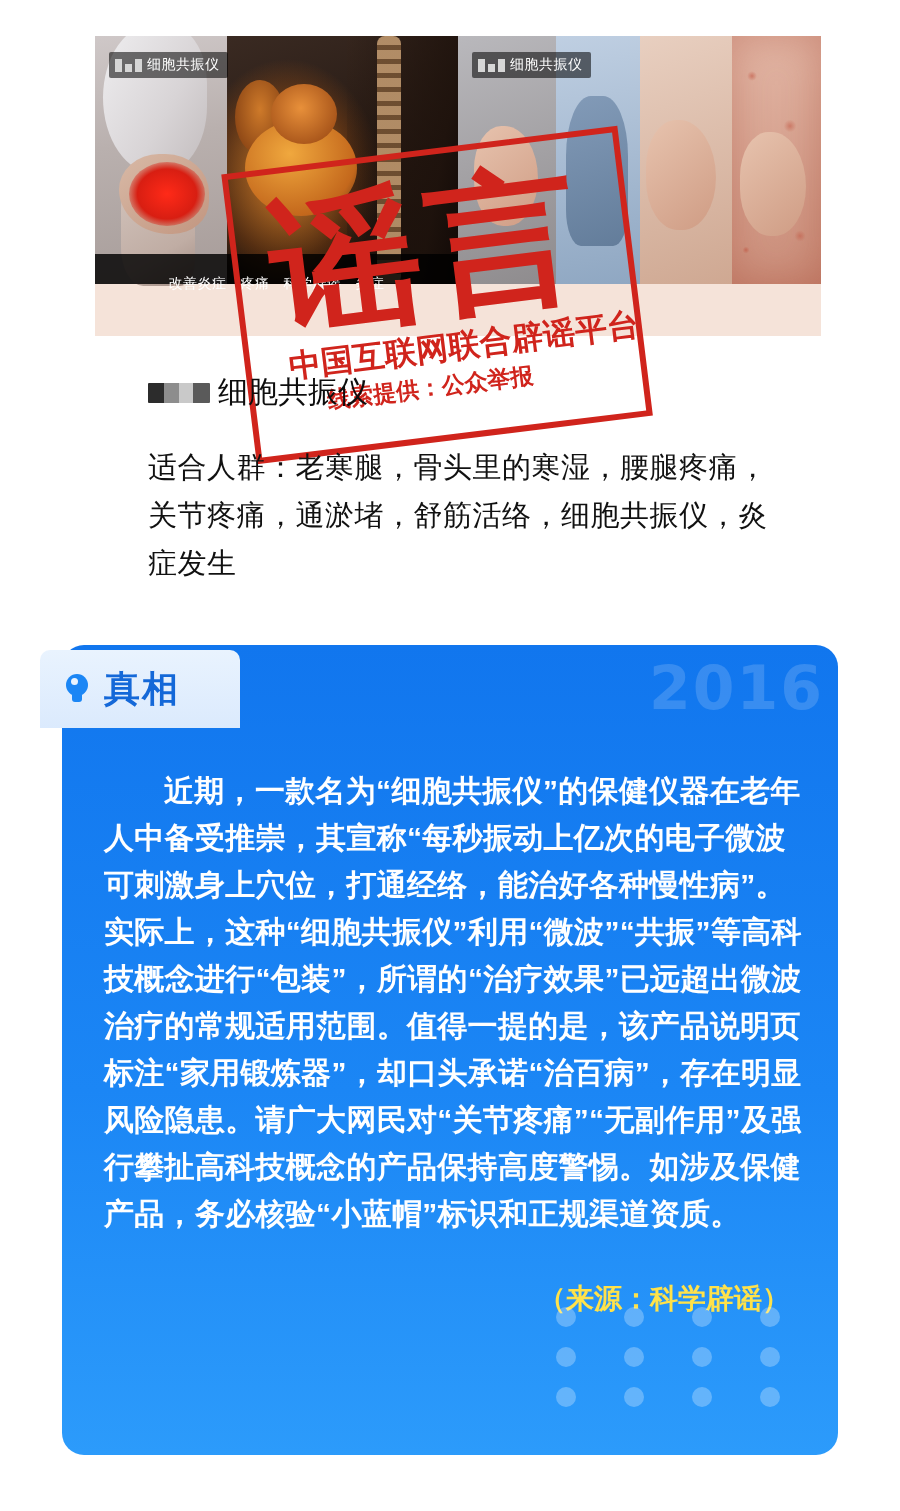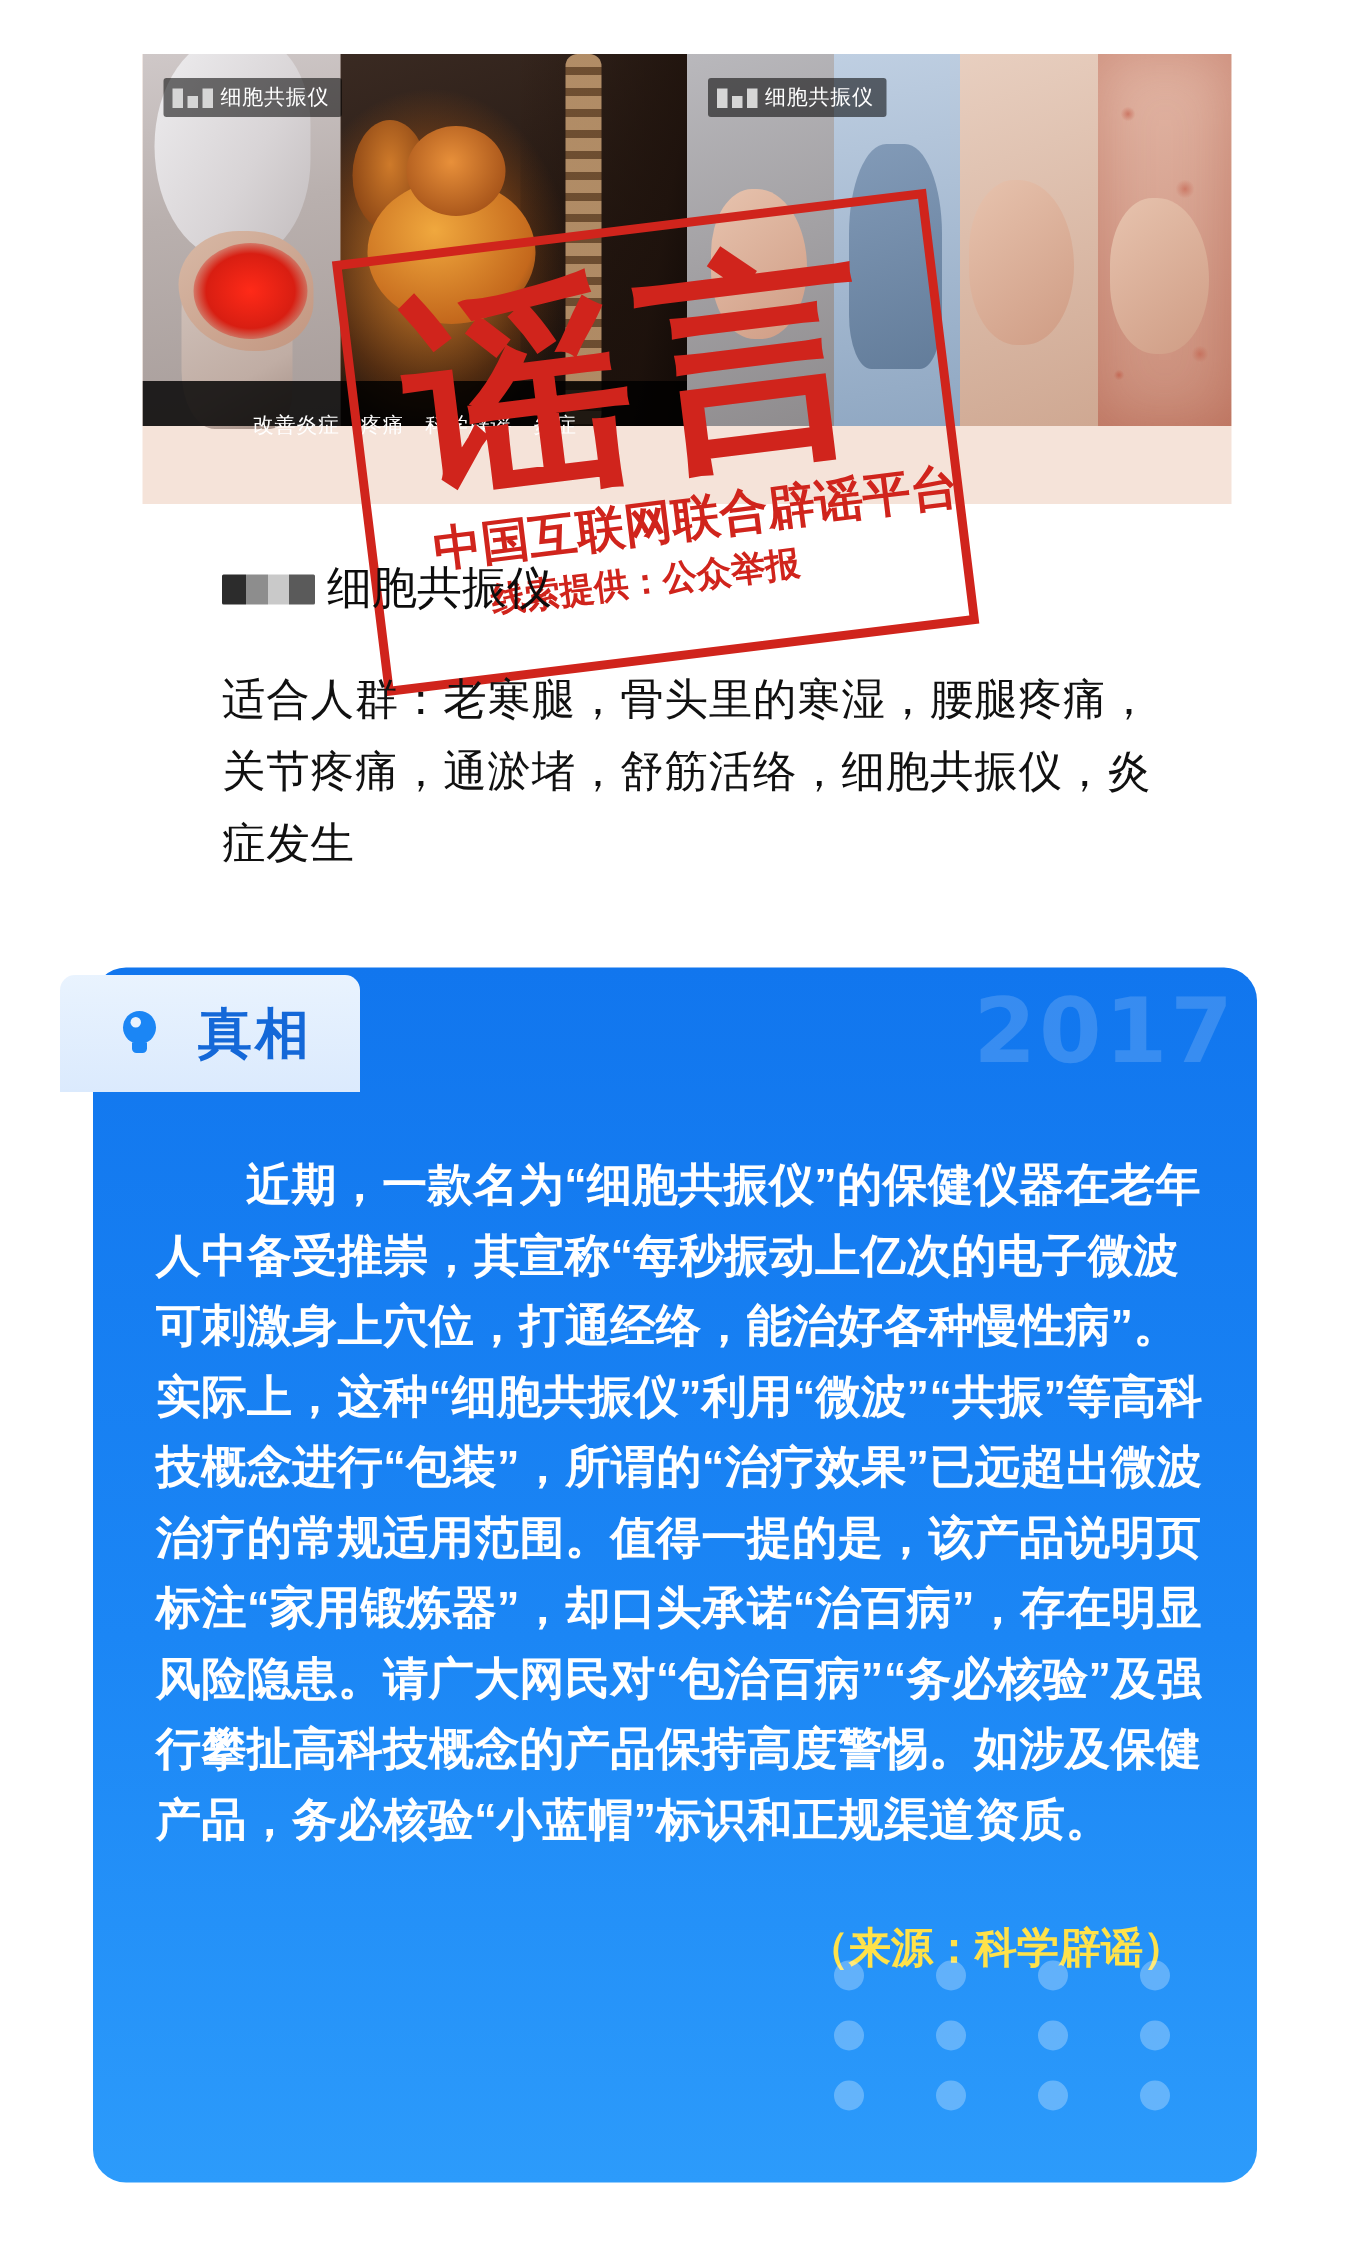--- a/index.html
+++ b/index.html
@@ -281,22 +281,22 @@
 
   
   .truth-tab {
     position: absolute;
     left: 40px; top: 650px;
     width: 200px; height: 78px;
     background: linear-gradient(180deg, #e9f3fe 0%, #dbeafd 100%);
     border-radius: 10px 10px 0 0;
     display: flex;
     align-items: center;
-    gap: 24px;
-    padding-left: 38px;
+    gap: 12px;
+    padding-left: 22px;
     box-sizing: border-box;
     text-align: center;
   }
   .bulb {
     width: 30px; height: 30px;
     position: relative;
     flex: none;
   }
   .bulb .b-glass {
     position: absolute; left: 4px; top: 0;
@@ -384,22 +384,22 @@
   <div class="stamp-source">线索提供：公众举报</div>
 </div>
 
 <div class="rumor-title">
   <span class="mosaic"></span>
   <span>细胞共振仪</span>
 </div>
 <div class="rumor-body">适合人群：老寒腿，骨头里的寒湿，腰腿疼痛，关节疼痛，通淤堵，舒筋活络，细胞共振仪，炎症发生</div>
 
 <div class="truth-card">
-  <div class="year-watermark">2017</div>
-  <div class="truth-text">近期，一款名为“细胞共振仪”的保健仪器在老年人中备受推崇，其宣称“每秒振动上亿次的电子微波可刺激身上穴位，打通经络，能治好各种慢性病”。实际上，这种“细胞共振仪”利用“微波”“共振”等高科技概念进行“包装”，所谓的“治疗效果”已远超出微波治疗的常规适用范围。值得一提的是，该产品说明页标注“家用锻炼器”，却口头承诺“治百病”，存在明显风险隐患。请广大网民对“包治百病”“务必核验”及强行攀扯高科技概念的产品保持高度警惕。如涉及保健产品，务必核验“小蓝帽”标识和正规渠道资质。</div>
+  <div class="year-watermark">2016</div>
+  <div class="truth-text">近期，一款名为“细胞共振仪”的保健仪器在老年人中备受推崇，其宣称“每秒振动上亿次的电子微波可刺激身上穴位，打通经络，能治好各种慢性病”。实际上，这种“细胞共振仪”利用“微波”“共振”等高科技概念进行“包装”，所谓的“治疗效果”已远超出微波治疗的常规适用范围。值得一提的是，该产品说明页标注“家用锻炼器”，却口头承诺“治百病”，存在明显风险隐患。请广大网民对“关节疼痛”“无副作用”及强行攀扯高科技概念的产品保持高度警惕。如涉及保健产品，务必核验“小蓝帽”标识和正规渠道资质。</div>
   <div class="truth-source">（来源：科学辟谣）</div>
   <div class="dots">
     <i style="left:0;top:0"></i>
       <i style="left:68px;top:0"></i>
       <i style="left:136px;top:0"></i>
       <i style="left:204px;top:0"></i>
     <i style="left:0;top:40px"></i>
       <i style="left:68px;top:40px"></i>
       <i style="left:136px;top:40px"></i>
       <i style="left:204px;top:40px"></i>

